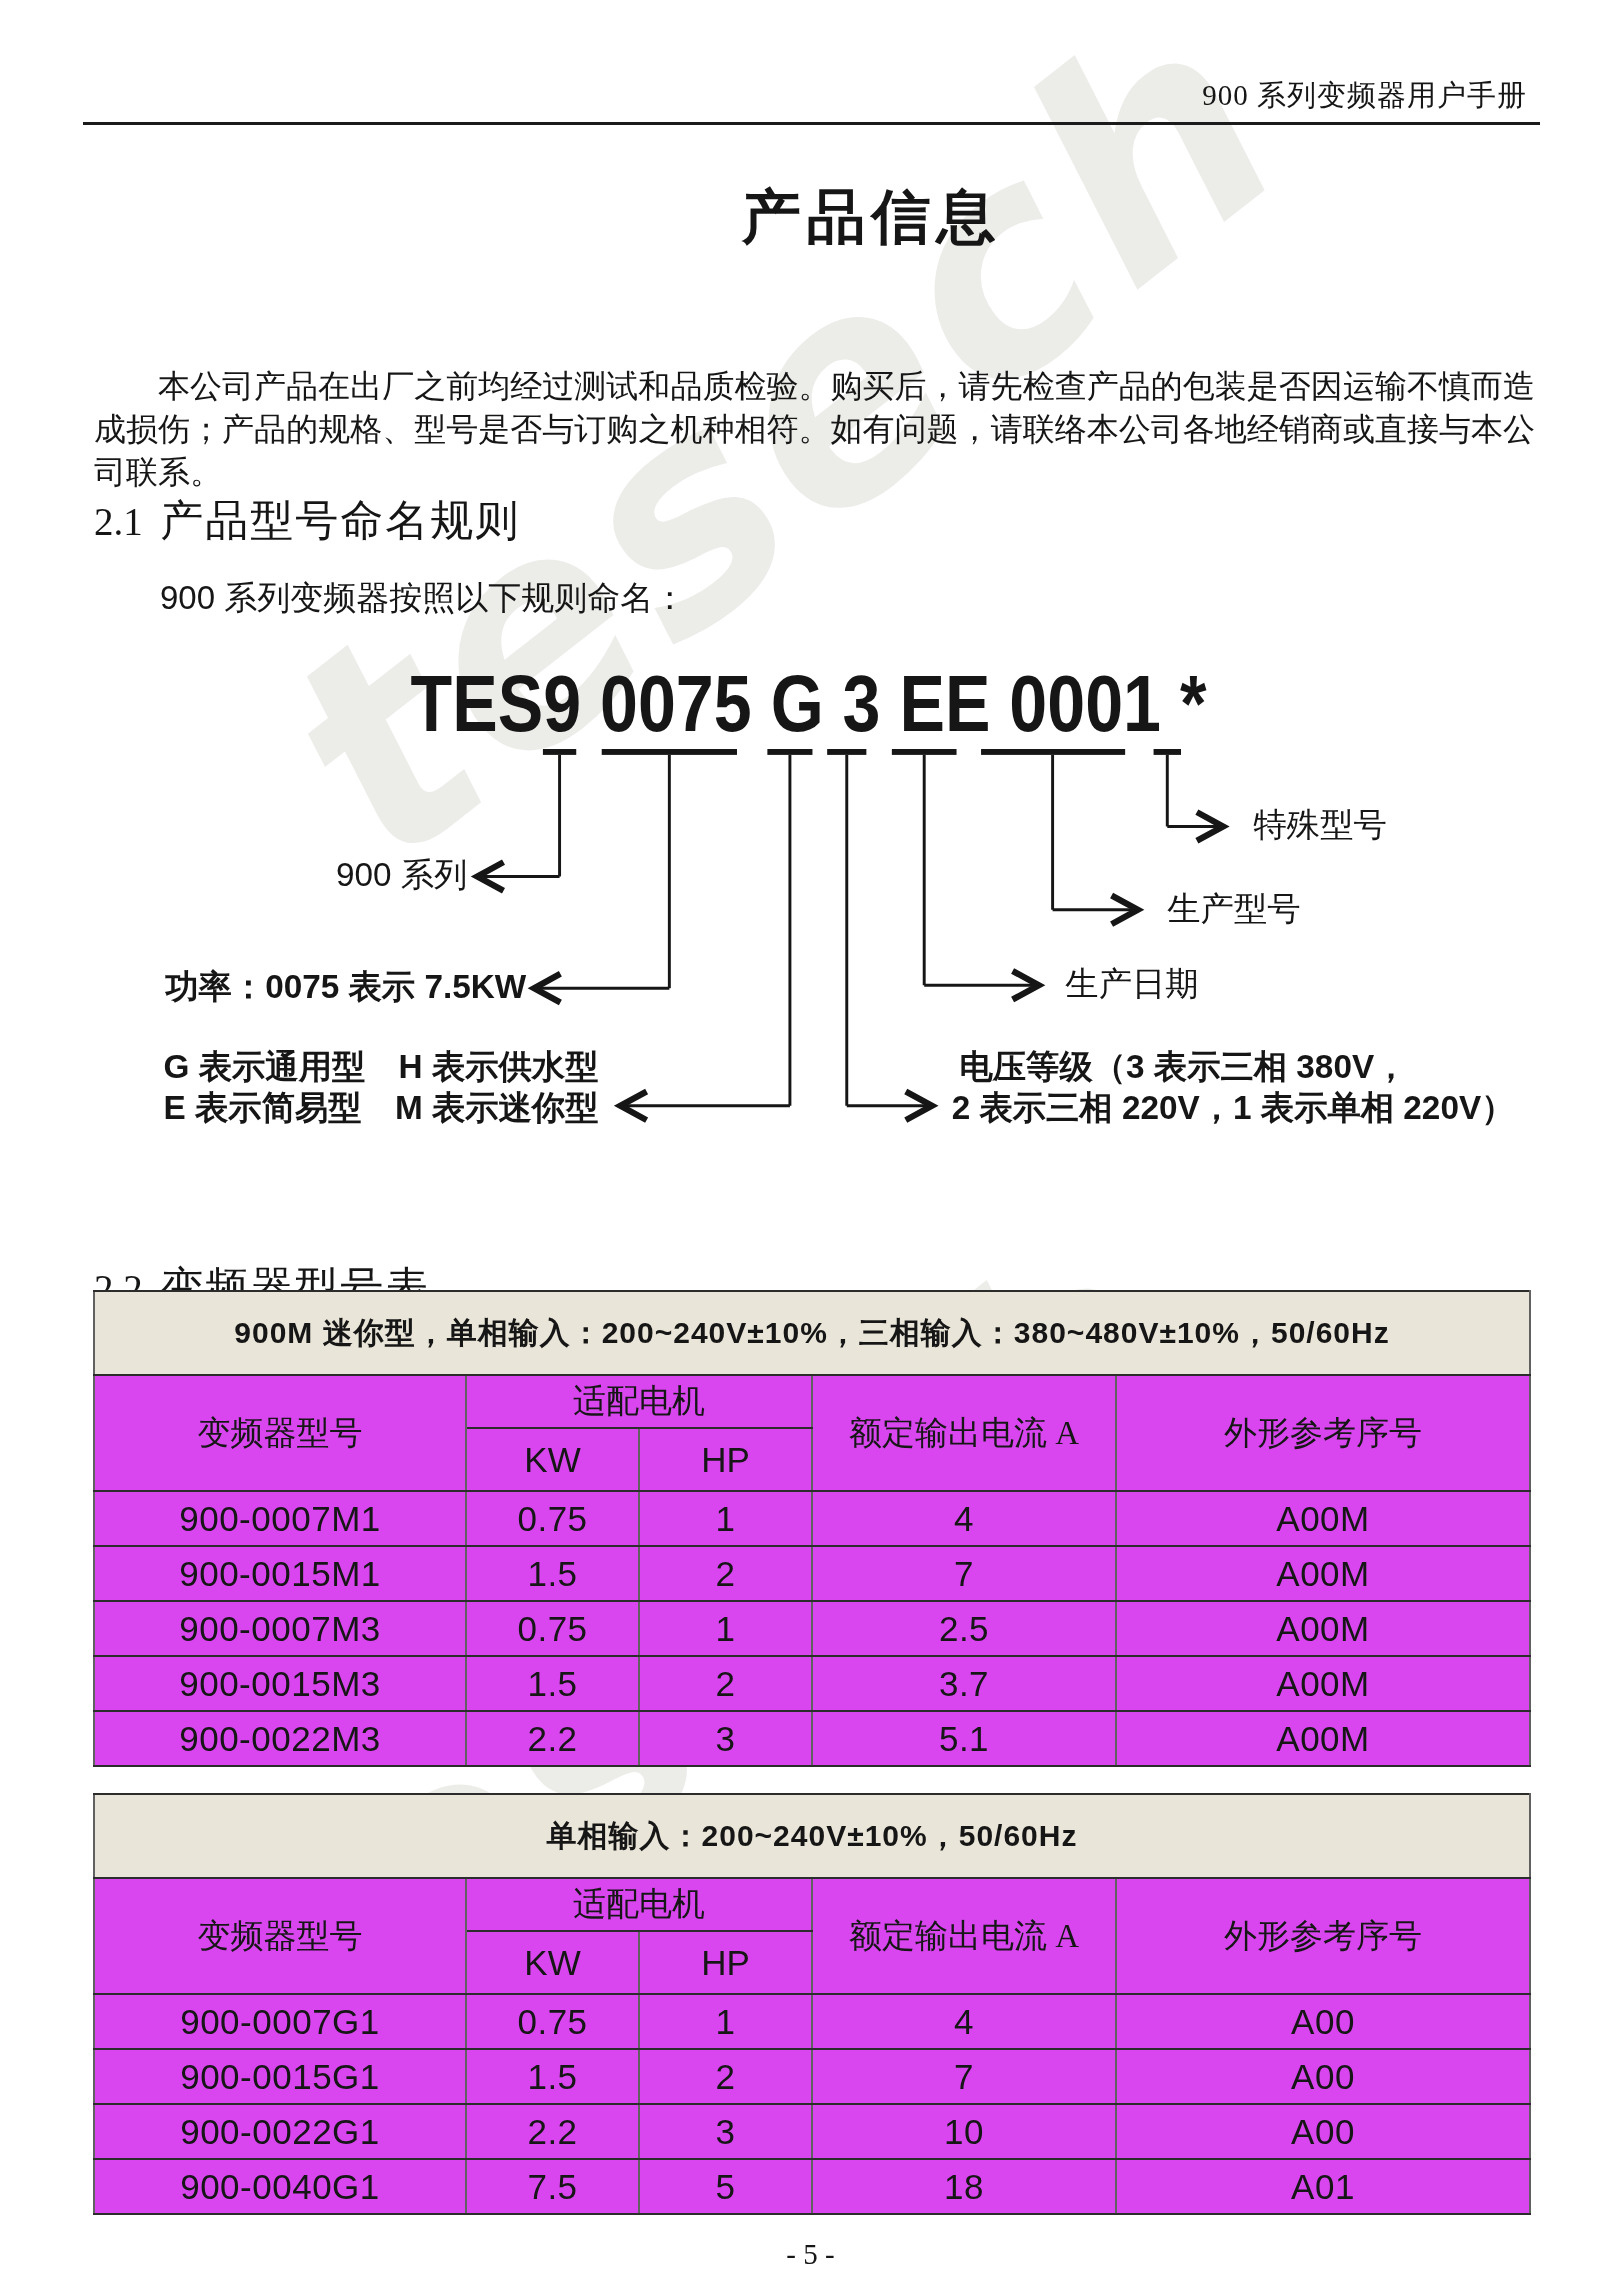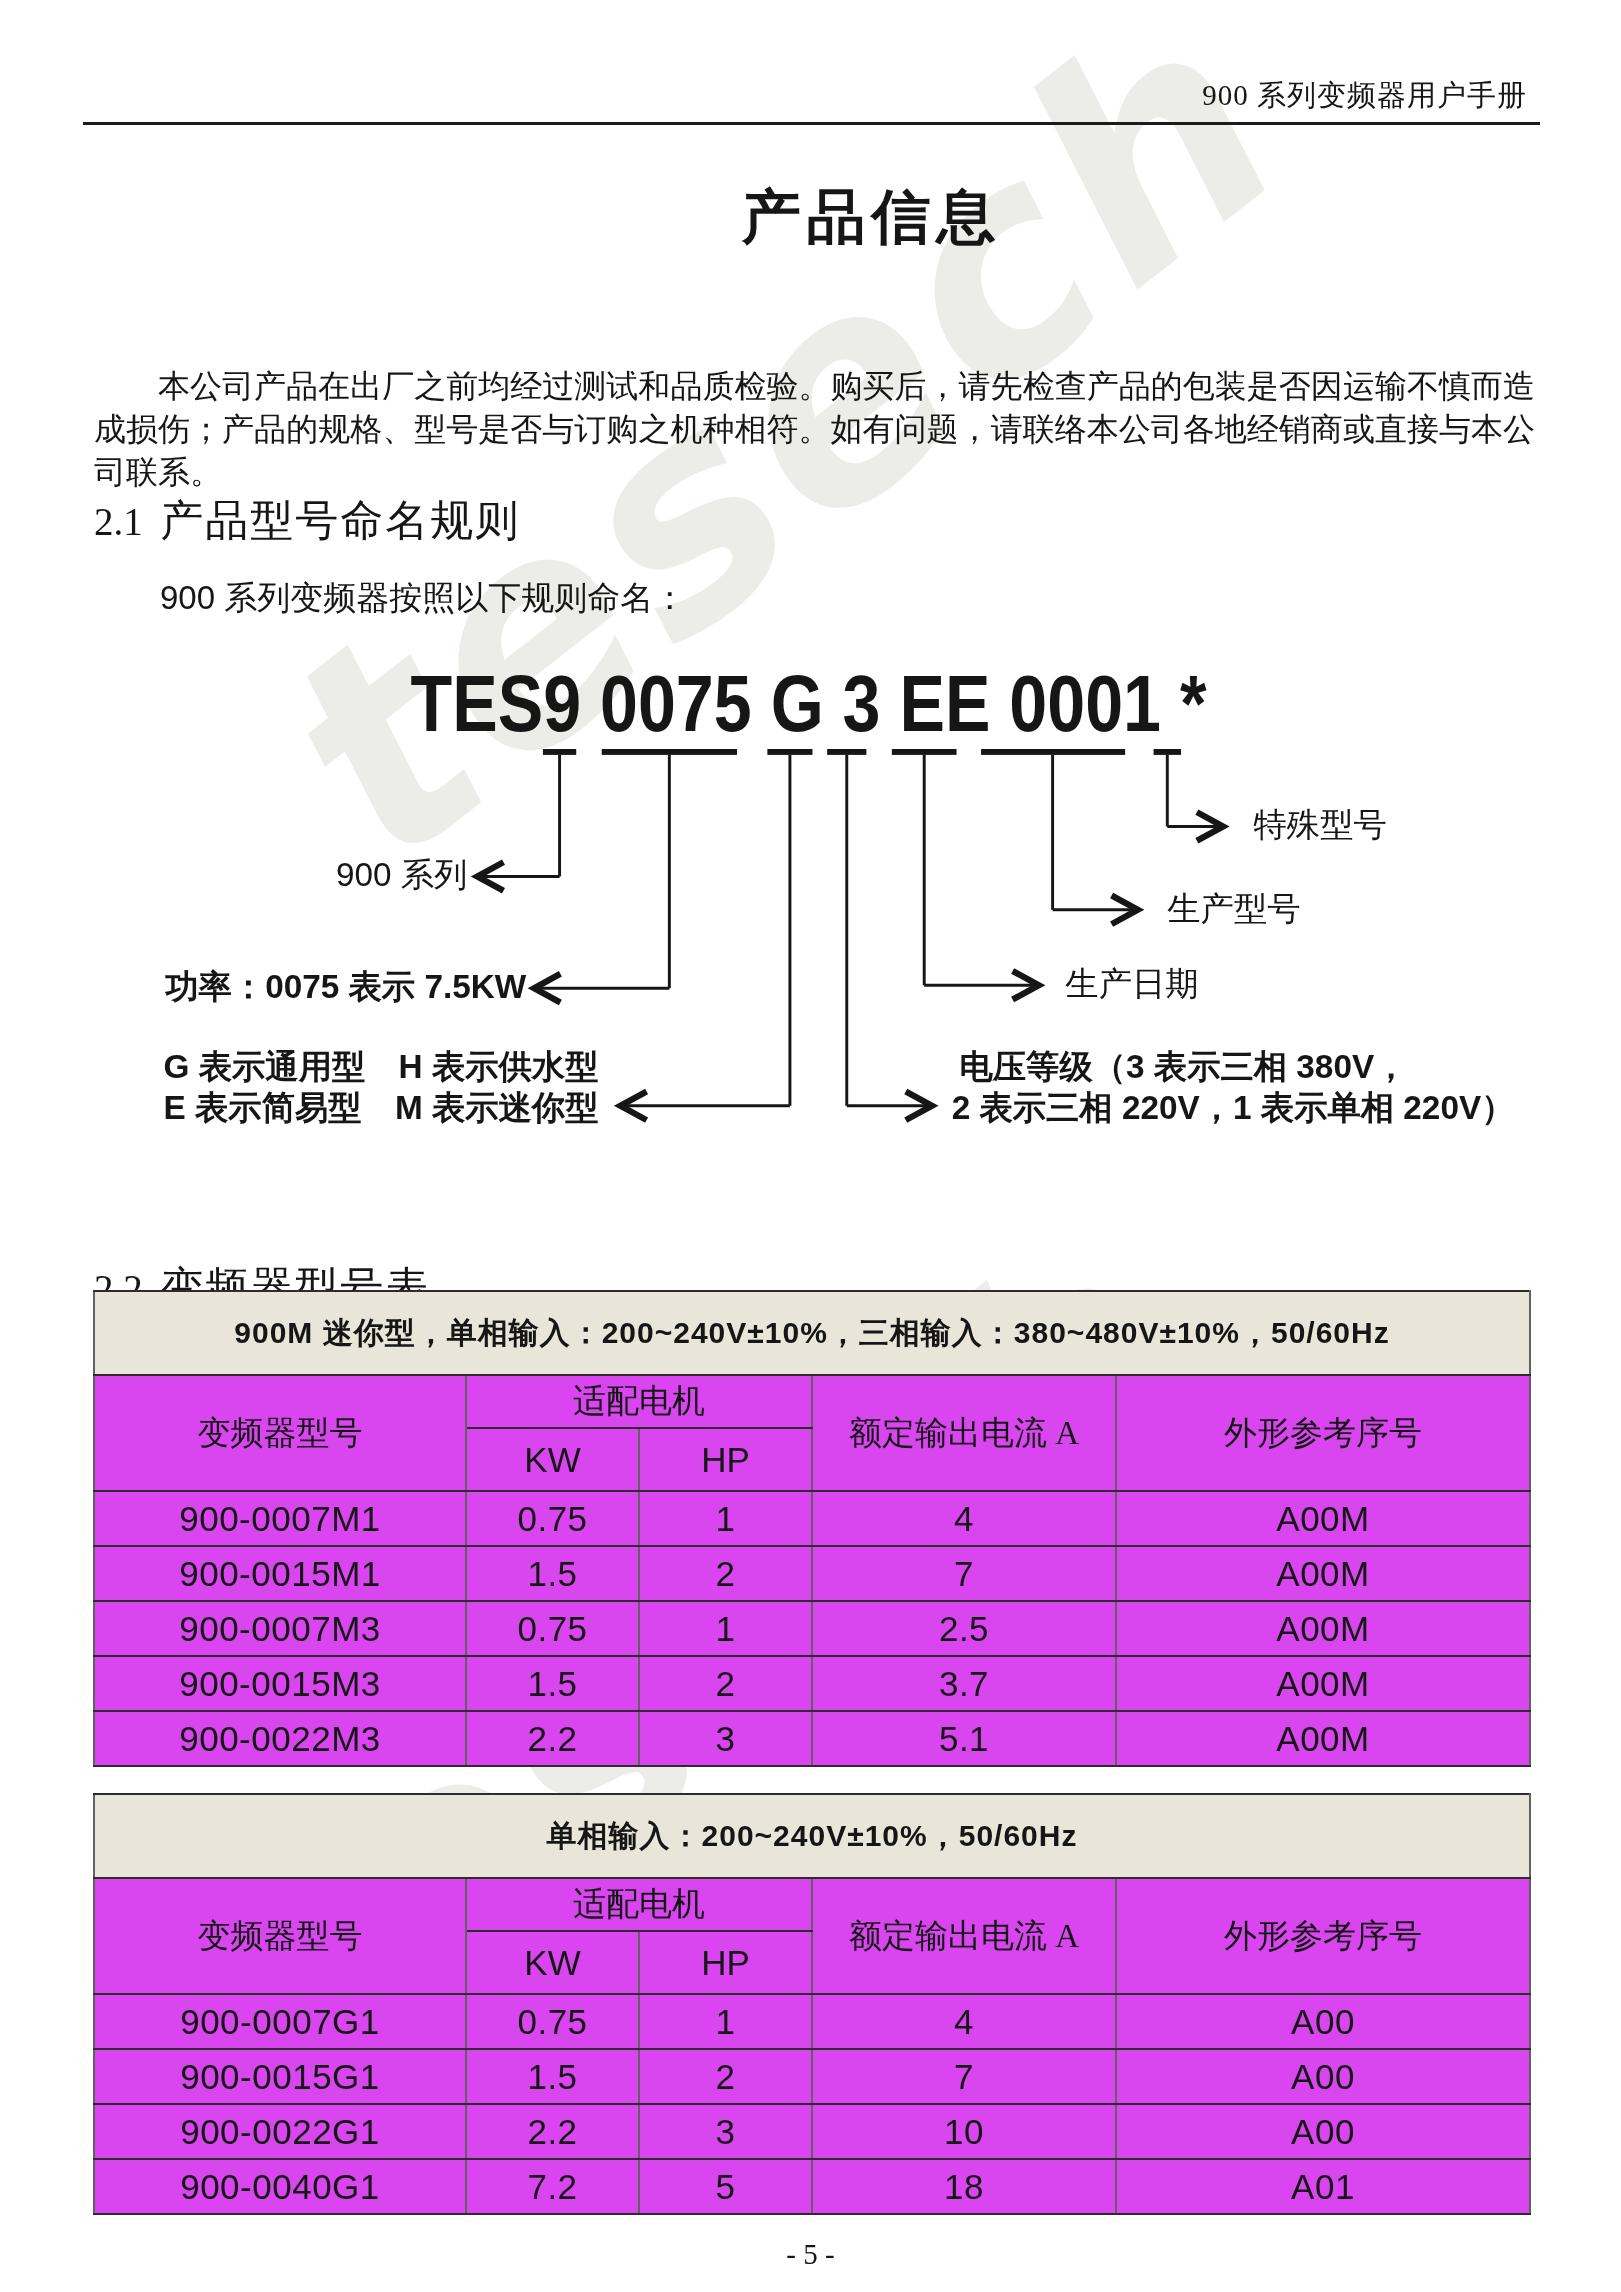--- a/index.html
+++ b/index.html
@@ -260,21 +260,21 @@
       </tr>
       <tr class="drow">
         <td>900-0022G1</td>
         <td>2.2</td>
         <td>3</td>
         <td>10</td>
         <td>A00</td>
       </tr>
       <tr class="drow">
         <td>900-0040G1</td>
-        <td>7.2</td>
+        <td>7.5</td>
         <td>5</td>
         <td>18</td>
         <td>A01</td>
       </tr>
     </tbody>
       </table>
 
     <div class="doc-footer">- 5 -</div>
 
   </div>

